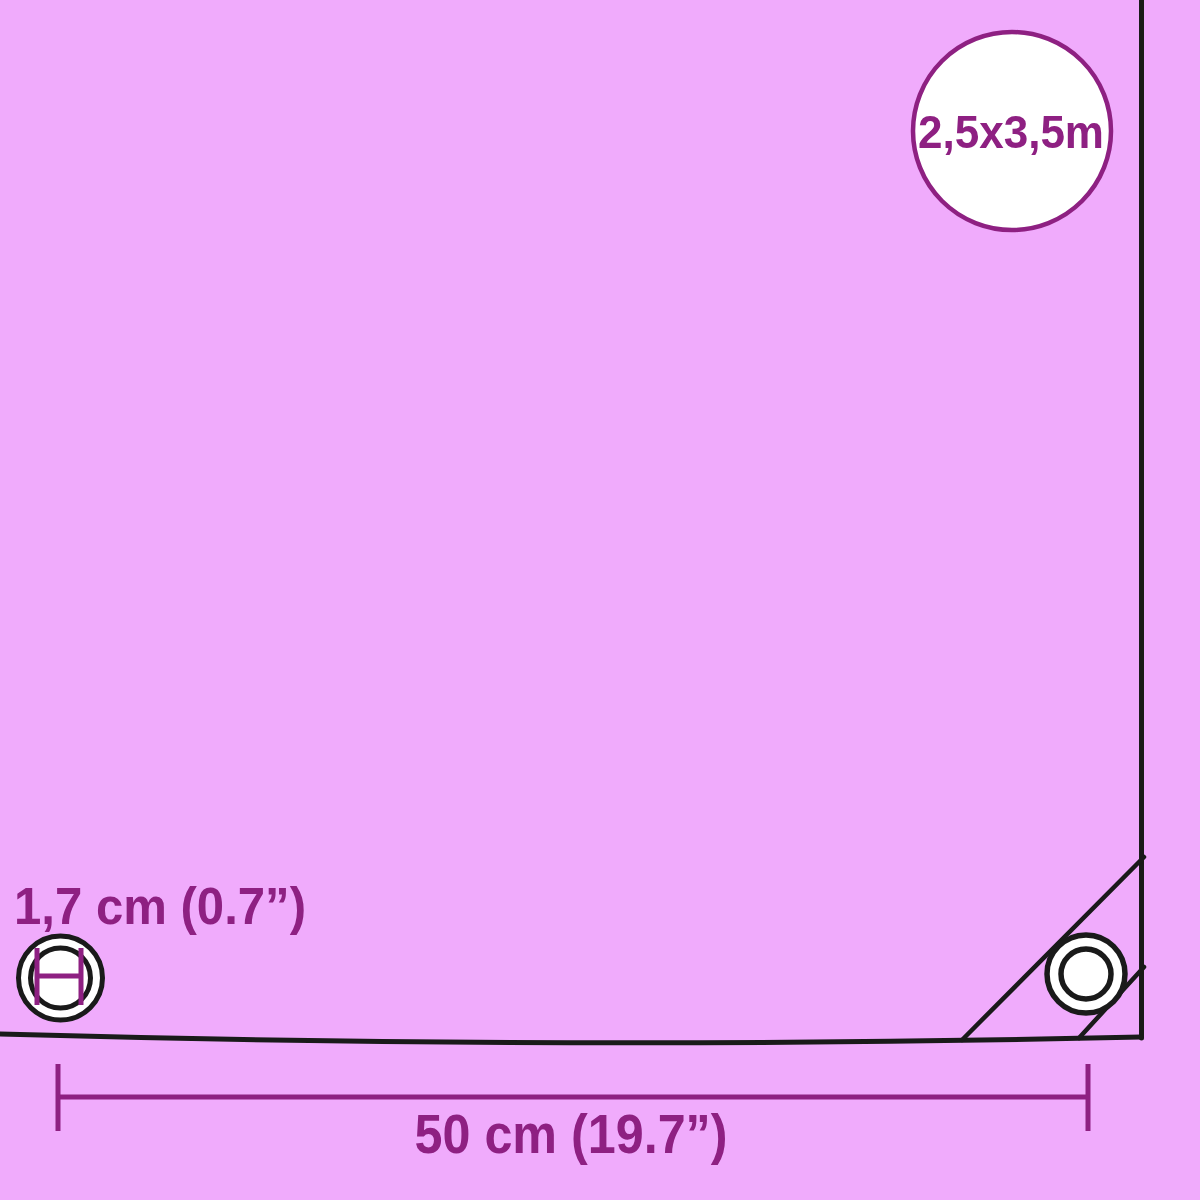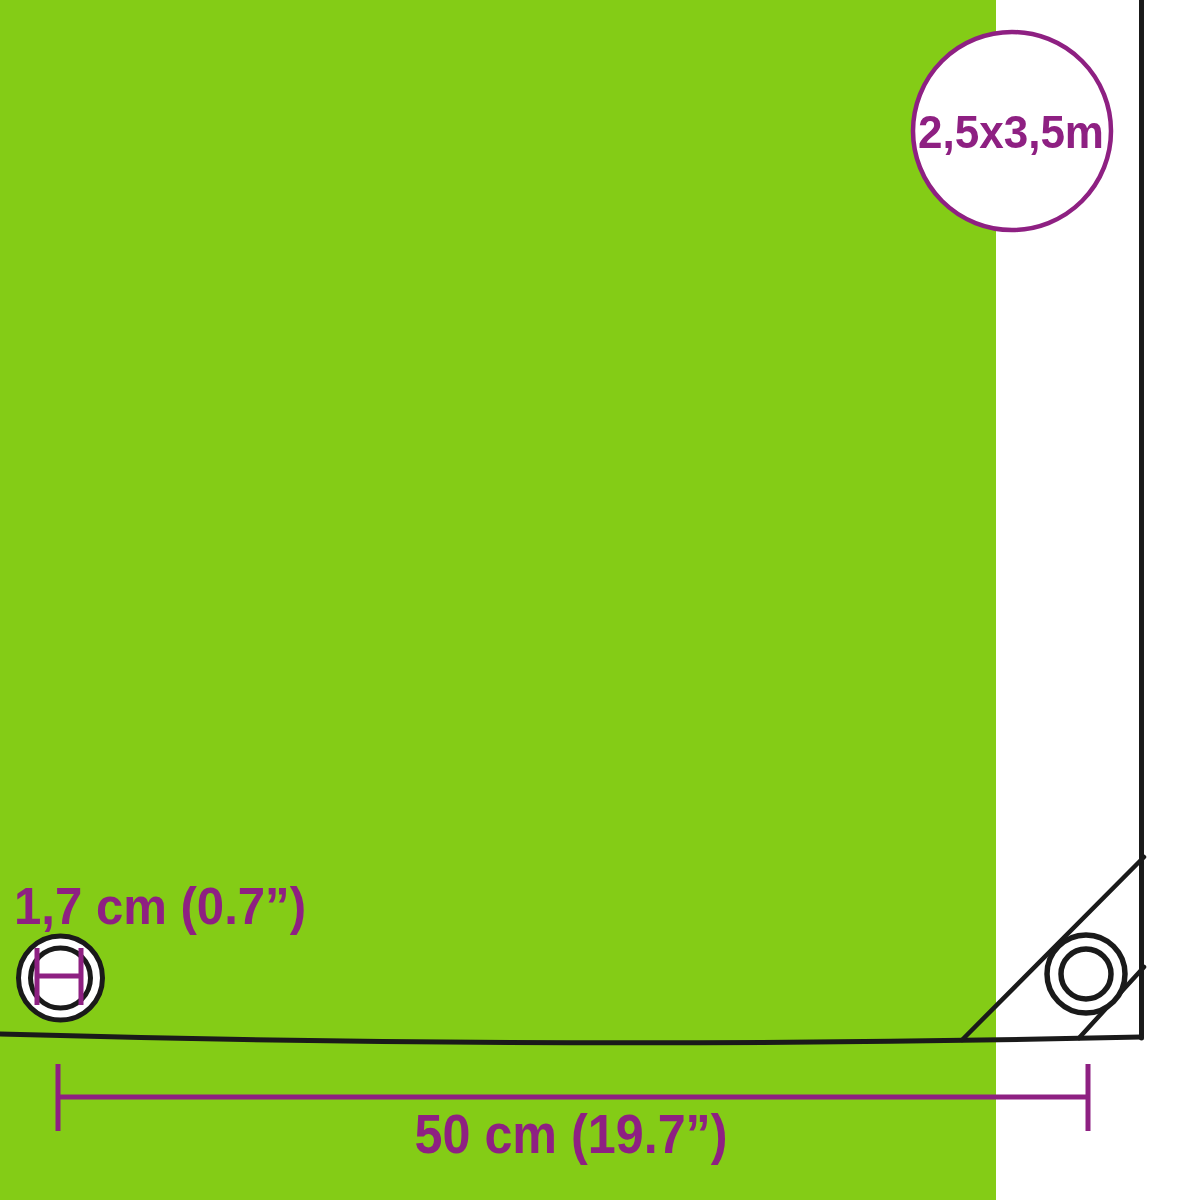--- a/index.html
+++ b/index.html
@@ -5,23 +5,23 @@
   html, body {
     margin: 0;
     padding: 0;
     width: 1200px;
     height: 1200px;
     background: #ffffff;
     overflow: hidden;
   }
   .stage {
     position: relative;
-    width: 996px;
+    width: 1200px;
     height: 1200px;
-    background: #84cc16;
+    background: #f0abfc;
   }
   svg.diagram {
     position: absolute;
     left: 0;
     top: 0;
     width: 1200px;
     height: 1200px;
     display: block;
   }
   .dim-text {

